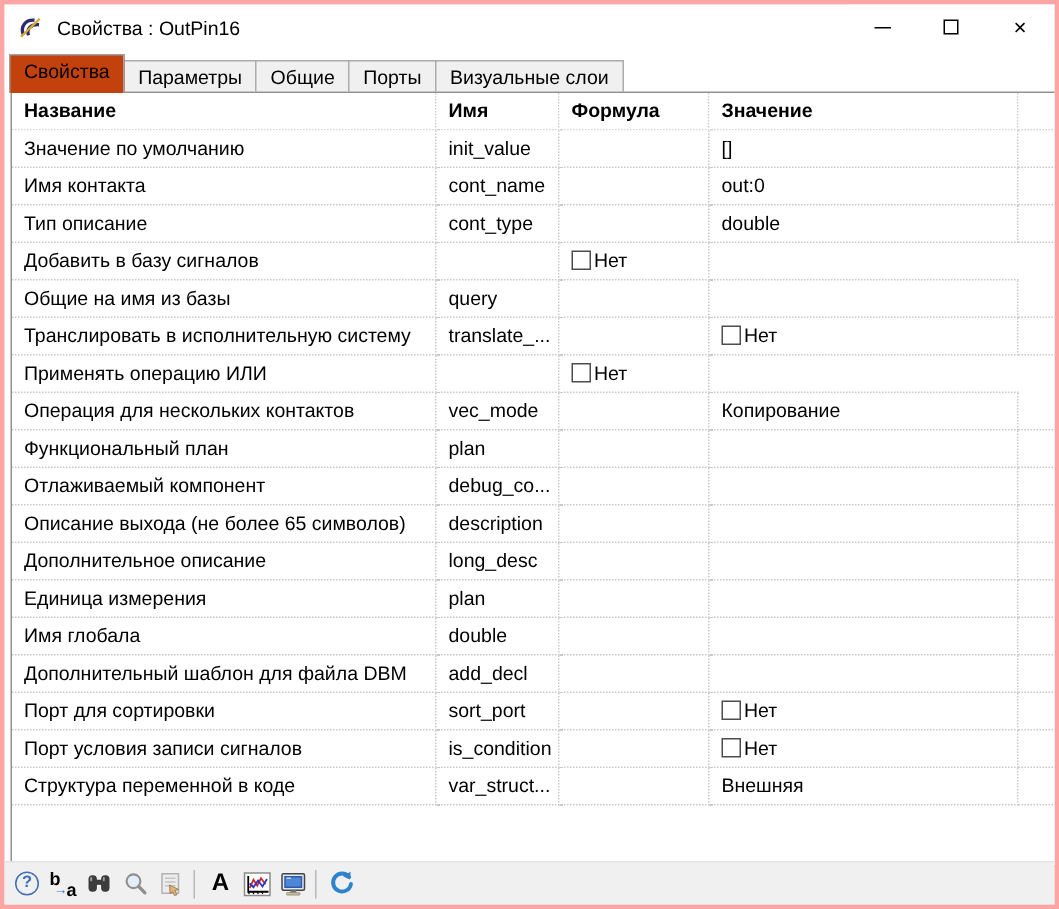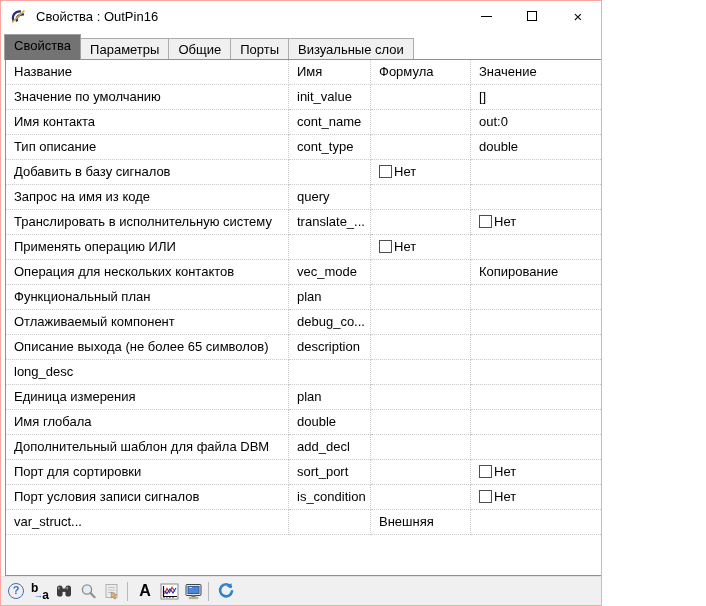--- a/index.html
+++ b/index.html
@@ -2,22 +2,22 @@
 <html><head>
 <meta charset="utf-8">
 <style>
   * { margin:0; padding:0; box-sizing:border-box; }
   html,body { width:706px; height:606px; }
   body {
     font-family:"Liberation Sans", sans-serif;
     font-size:13px; color:#000; background:#fff;
   }
   .window {
-    position:relative; width:602px; height:606px;
-    background:#fff; border:1px solid #fca5a5; overflow:hidden;
+    position:relative; width:706px; height:606px;
+    background:#fff; border:3px solid #fca5a5; overflow:hidden;
   }
   
   .titlebar {
     position:absolute; left:0; top:0; width:100%; height:30px;
     background:#fff; display:flex; align-items:center;
   }
   .app-icon { width:18px; height:18px; margin-left:9px; flex:0 0 auto; }
   .title-text { margin-left:8px; font-size:13px; }
   .win-controls { position:absolute; right:0; top:0; height:30px; display:flex; }
   .win-btn {
@@ -34,39 +34,39 @@
   }
   .tab {
     position:relative; display:inline-block; vertical-align:bottom;
     margin-top:4px; height:22px; line-height:21px;
     padding:0 9px; background:#f0f0f0;
     border:1px solid #acacac; border-bottom:none;
     margin-left:-1px; font-size:13px; cursor:default;
   }
   .tab:first-child { margin-left:3px; }
   .tab.active {
-    background:#737373; margin-top:3px; height:26px; line-height:22px;
+    background:#c2410c; margin-top:3px; height:26px; line-height:22px;
     z-index:2; border-color:#a0a0a0;
   }
   
   .panel {
     position:absolute; left:4px; top:58px; width:698px; height:517px;
     background:#fff; border:1px solid #919191; overflow:hidden;
   }
   .grid-row {
     display:grid;
     grid-template-columns:283px 82px 100px 206px 1fr;
     height:25px;
   }
   .gcell {
     padding-left:8px; line-height:24px; white-space:nowrap; overflow:hidden;
     border-right:1px dotted #c9c9c9; border-bottom:1px dotted #c9c9c9;
   }
   .gcell:last-child { border-right:none; }
-  .grid-row.header .gcell { border-bottom:1px dotted #d4d4d4; }
+  .grid-row.header .gcell { border-bottom:1px dotted #d4d4d4;font-weight:bold; }
   .checkbox {
     display:inline-block; width:13px; height:13px; background:#fff;
     border:1px solid #4d4d4d; vertical-align:-2px; margin-right:2px;
   }
   
   .toolbar {
     position:absolute; left:0; bottom:0; width:100%; height:29px;
     background:#f0f0f0; display:flex; align-items:center;
     border-top:1px solid #e3e3e3;
   }
@@ -143,21 +143,21 @@
           <div class="gcell"><span>double</span></div>
           <div class="gcell"></div>
         </div>
         <div class="grid-row">
           <div class="gcell">Добавить в базу сигналов</div>
           <div class="gcell"></div>
           <div class="gcell"><span class="checkbox"></span><span>Нет</span></div>
           <div class="gcell"></div>
         </div>
         <div class="grid-row">
-          <div class="gcell">Запрос на имя из коде</div>
+          <div class="gcell">Общие на имя из базы</div>
           <div class="gcell">query</div>
           <div class="gcell"></div>
           <div class="gcell"><span></span></div>
           <div class="gcell"></div>
         </div>
         <div class="grid-row">
           <div class="gcell">Транслировать в исполнительную систему</div>
           <div class="gcell">translate_...</div>
           <div class="gcell"></div>
           <div class="gcell"><span class="checkbox"></span><span>Нет</span></div>
@@ -191,20 +191,21 @@
           <div class="gcell"></div>
         </div>
         <div class="grid-row">
           <div class="gcell">Описание выхода (не более 65 символов)</div>
           <div class="gcell">description</div>
           <div class="gcell"></div>
           <div class="gcell"><span></span></div>
           <div class="gcell"></div>
         </div>
         <div class="grid-row">
+          <div class="gcell">Дополнительное описание</div>
           <div class="gcell">long_desc</div>
           <div class="gcell"></div>
           <div class="gcell"><span></span></div>
           <div class="gcell"></div>
         </div>
         <div class="grid-row">
           <div class="gcell">Единица измерения</div>
           <div class="gcell">plan</div>
           <div class="gcell"></div>
           <div class="gcell"><span></span></div>
@@ -232,20 +233,21 @@
           <div class="gcell"></div>
         </div>
         <div class="grid-row">
           <div class="gcell">Порт условия записи сигналов</div>
           <div class="gcell">is_condition</div>
           <div class="gcell"></div>
           <div class="gcell"><span class="checkbox"></span><span>Нет</span></div>
           <div class="gcell"></div>
         </div>
         <div class="grid-row">
+          <div class="gcell">Структура переменной в коде</div>
           <div class="gcell">var_struct...</div>
           <div class="gcell"></div>
           <div class="gcell"><span>Внешняя</span></div>
           <div class="gcell"></div>
         </div>
       </div>
   </div>
 
   <div class="toolbar">
     <div class="tbtn">

